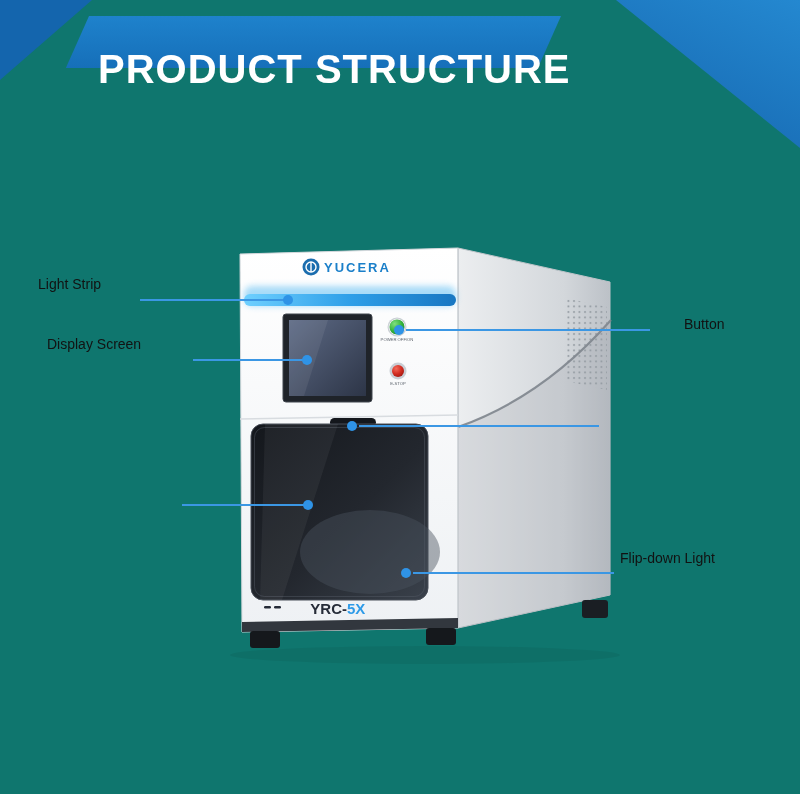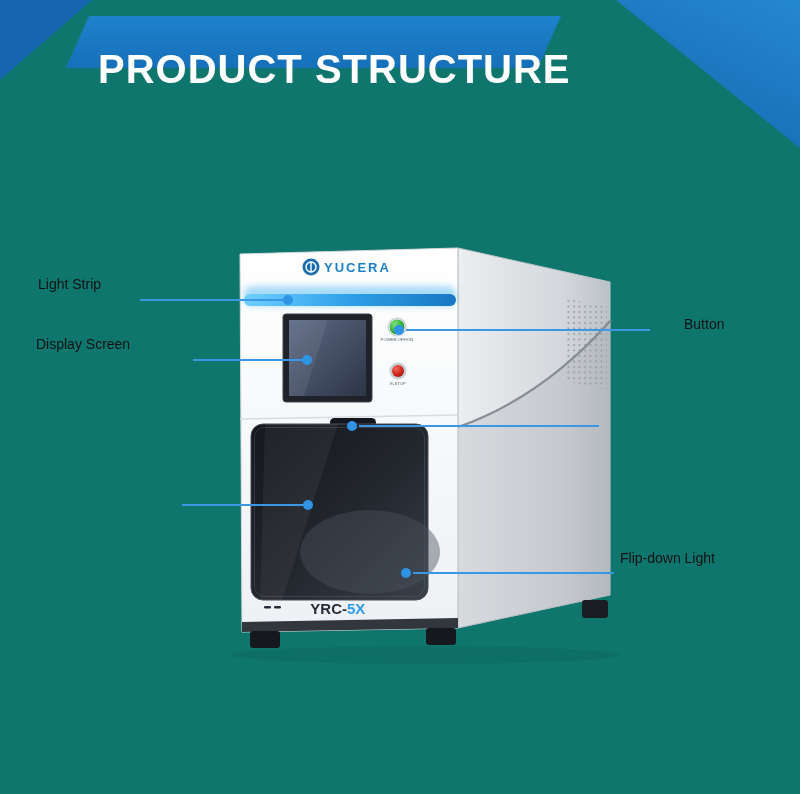--- a/index.html
+++ b/index.html
@@ -146,21 +146,21 @@
       <rect x="54" y="384" width="7" height="2.4" rx="1.2" fill="#262c38"></rect>
       <text x="127" y="392" font-size="15" font-weight="bold" fill="#262c38" text-anchor="end">YRC-</text>
       <text x="127" y="392" font-size="15" font-weight="bold" fill="#2e9be8" text-anchor="start">5X</text>
     </g>
   </svg>
 
   <div class="callout-label" style="left:38px;top:276px">Light Strip</div>
   <div class="callout-line" style="left:140px;top:299px;width:148px"></div>
   <div class="callout-dot" style="left:283px;top:295px"></div>
 
-  <div class="callout-label" style="left:36px;top:336px">Display Screen</div>
+  <div class="callout-label" style="left:47px;top:336px">Display Screen</div>
   <div class="callout-line" style="left:193px;top:359px;width:114px"></div>
   <div class="callout-dot" style="left:302px;top:355px"></div>
 
   <div class="callout-line" style="left:182px;top:504px;width:126px"></div>
   <div class="callout-dot" style="left:303px;top:500px"></div>
 
   <div class="callout-dot" style="left:394px;top:325px"></div>
   <div class="callout-line" style="left:406px;top:329px;width:244px"></div>
   <div class="callout-label" style="left:684px;top:316px">Button</div>
 

